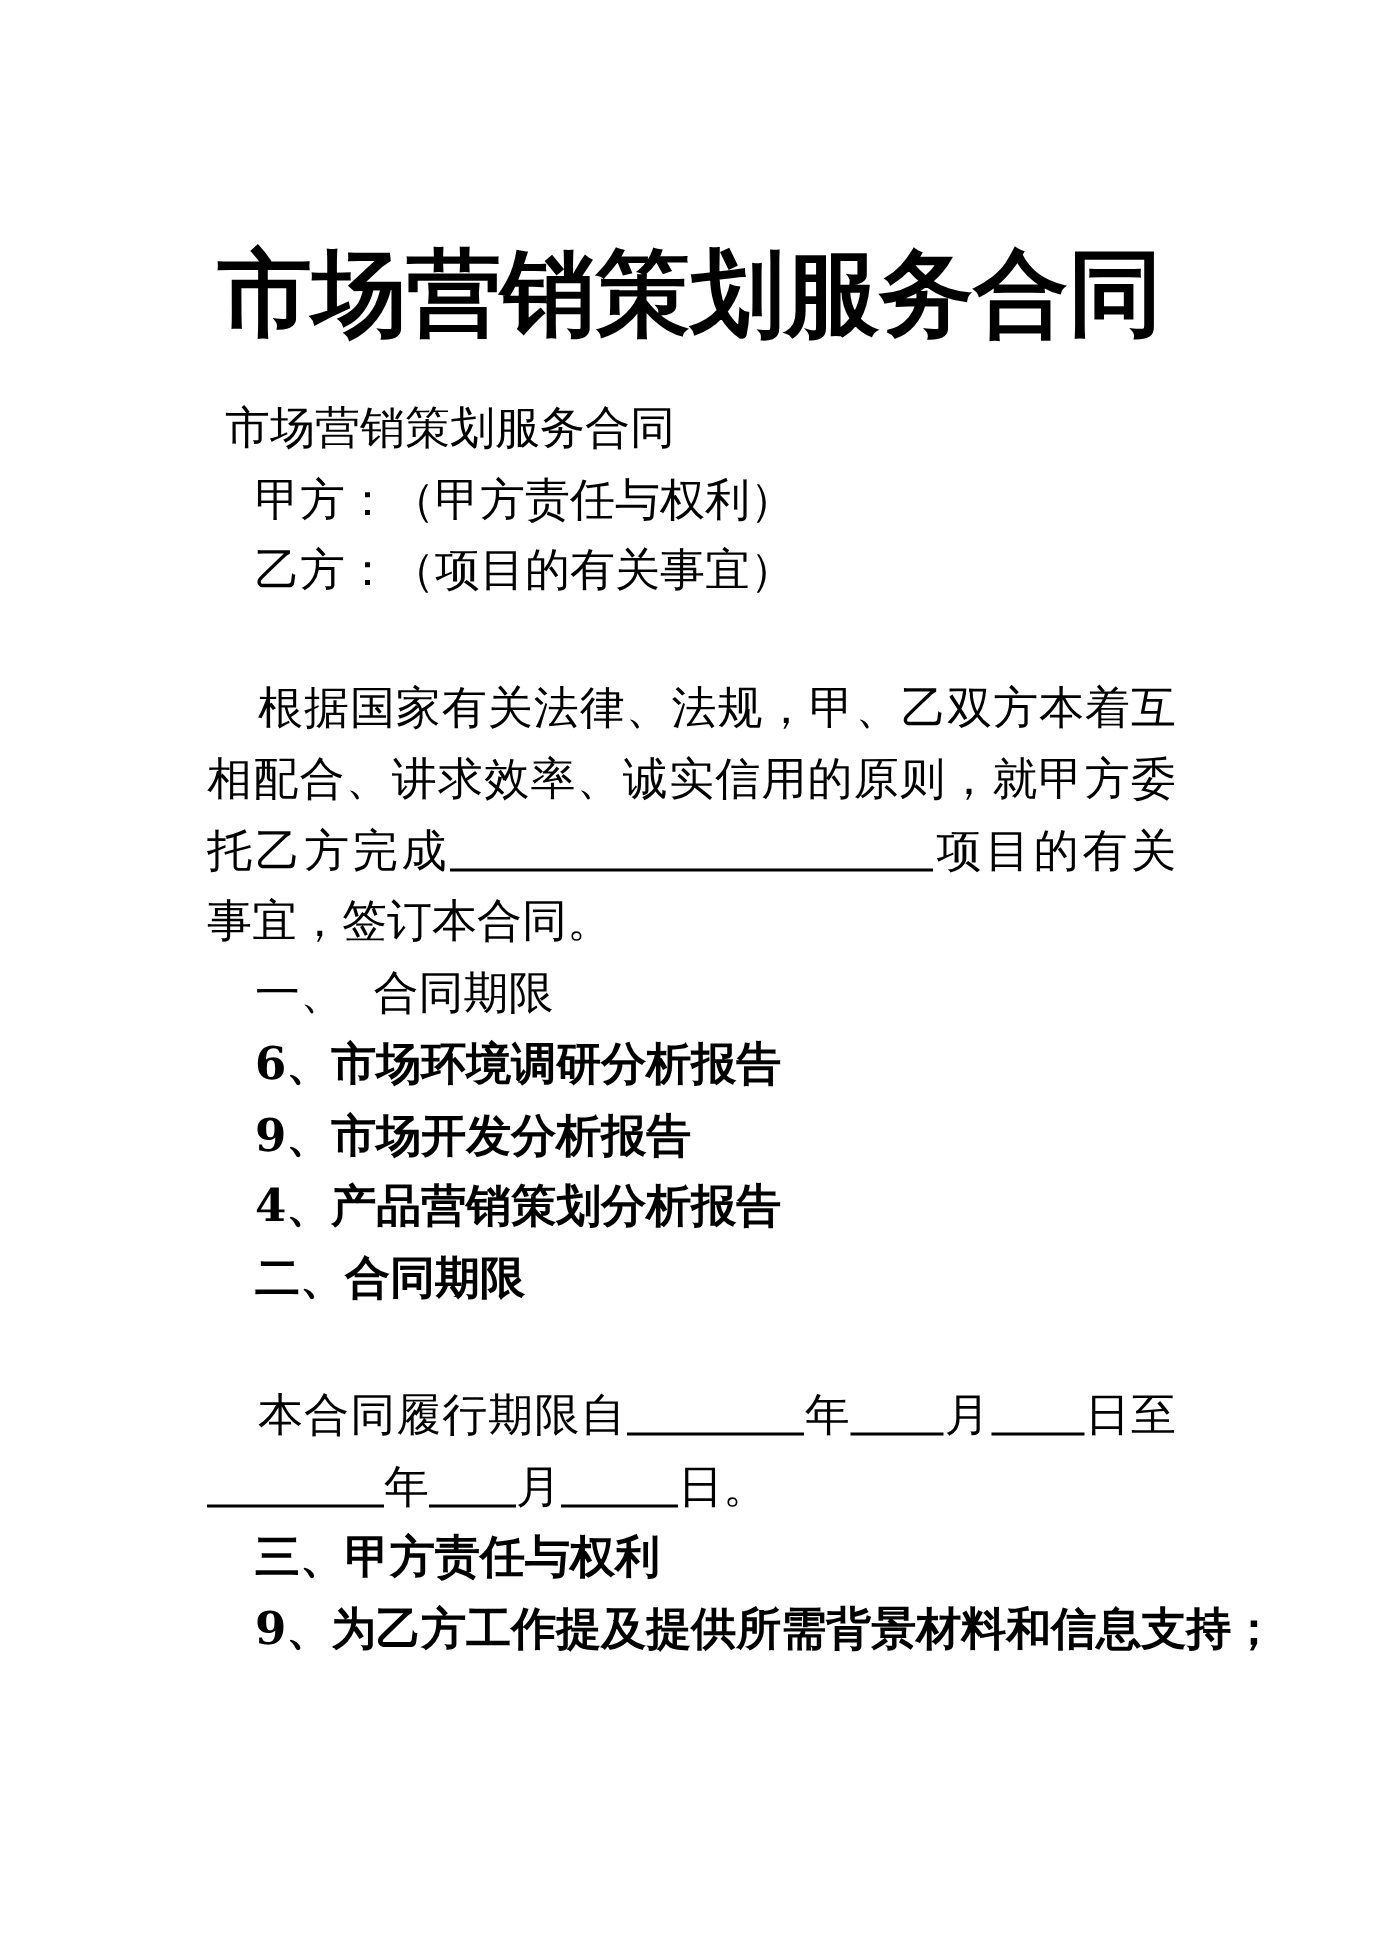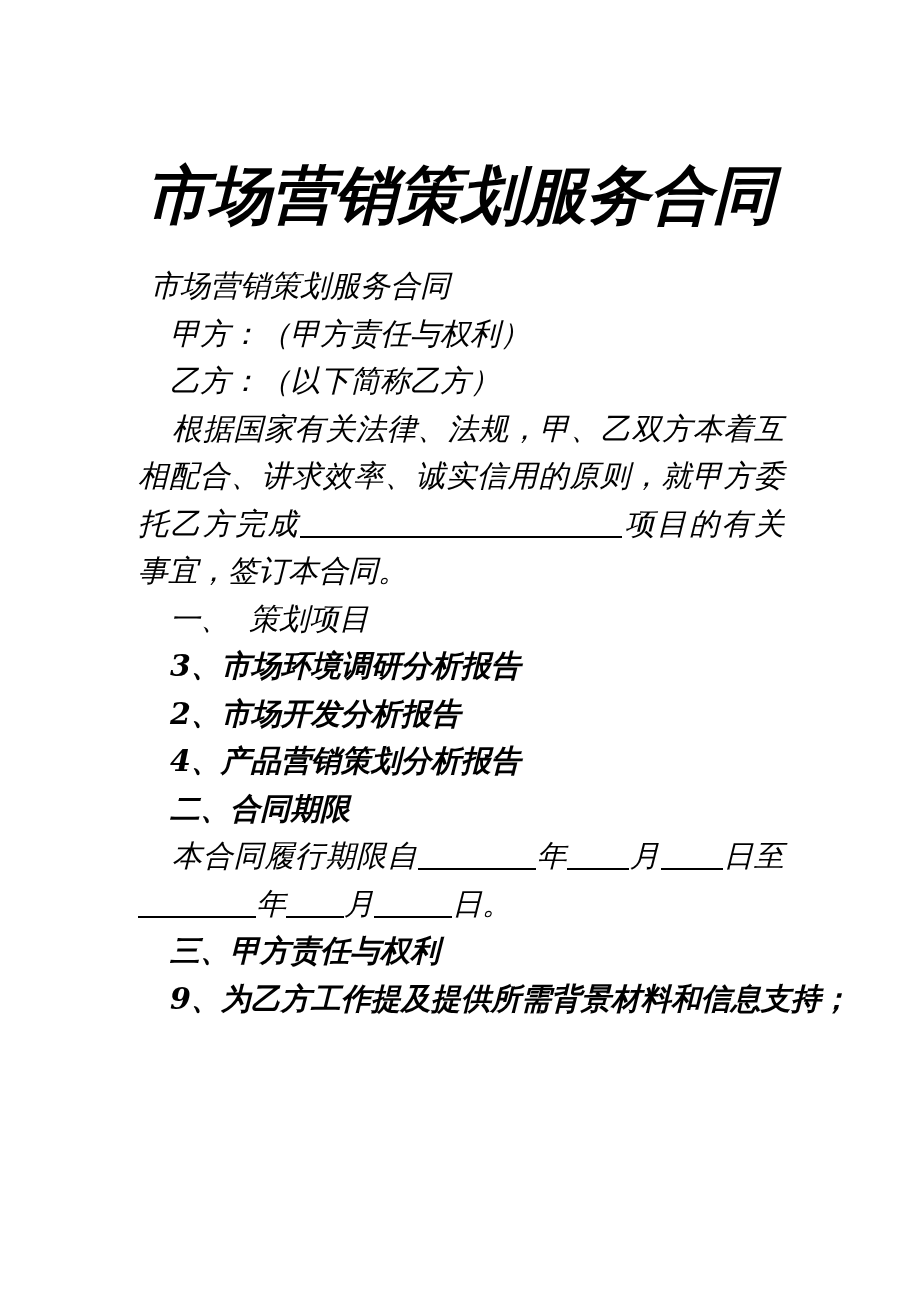--- a/index.html
+++ b/index.html
@@ -10,21 +10,20 @@
   }
 
   .page {
     position: relative;
     width: 876px;
     height: 1302px;
     background: #ffffff;
     overflow: hidden;
     font-family: "DejaVu Serif", "Liberation Serif", serif;
     color: #000000;
-    font-style: italic;
     -webkit-font-smoothing: none;
   }
 
   
   .doc-title {
     position: absolute;
     left: 0;
     top: 158px;
     width: 920px;
     text-align: center;
@@ -59,20 +58,21 @@
   
   .ind-sm { padding-left: 12px; }   
   .ind-md { padding-left: 32px; }   
 
   .flow {
     font-size: 30px;
     line-height: 47.5px;
     font-family: "DejaVu Serif", "Liberation Serif", serif;
     text-align: justify;
     text-justify: inter-character;
+    margin-top: 44px;
   }
 
   
   .blank {
     display: inline-block;
     border-bottom: 2px solid #000;
     vertical-align: -4px;
     height: 26px;
   }
   .blank-xl { width: 322px; }
@@ -87,31 +87,31 @@
 <div class="page">
 
   <div class="doc-title">市场营销策划服务合同</div>
 
   <div class="body-block">
 
     <div class="line ind-sm">市场营销策划服务合同</div>
 
     <div class="line ind-md">甲方：（甲方责任与权利）</div>
 
-    <div class="line ind-md">乙方：（以下简称乙方）</div>
+    <div class="line ind-md">乙方：（项目的有关事宜）</div>
 
     <div class="flow">
       <span style="padding-left:34px;">根据国家有关法律、法规，甲、乙双方本着互相配合、讲求效率、诚实信用的原则，就甲方委托乙方完成</span><span class="blank blank-xl"></span><span>项目的有关事宜，签订本合同。</span>
     </div>
 
-    <div class="line ind-md">一、  策划项目</div>
+    <div class="line ind-md">一、  合同期限</div>
 
-    <div class="line bold ind-md">3、市场环境调研分析报告</div>
+    <div class="line bold ind-md">6、市场环境调研分析报告</div>
 
-    <div class="line bold ind-md">2、市场开发分析报告</div>
+    <div class="line bold ind-md">9、市场开发分析报告</div>
 
     <div class="line bold ind-md">4、产品营销策划分析报告</div>
 
     <div class="line bold ind-md">二、合同期限</div>
 
     <div class="flow">
       <span class="bold" style="padding-left:34px;">本合同履行期限自</span><span class="blank blank-lg"></span><span class="bold">年</span><span class="blank blank-sm"></span><span class="bold">月</span><span class="blank blank-sm"></span><span class="bold">日</span><span class="bold">至</span><span class="blank blank-lg"></span><span class="bold">年</span><span class="blank blank-xs"></span><span class="bold">月</span><span class="blank blank-md"></span><span class="bold">日</span><span class="bold">。</span>
     </div>
 
     <div class="line bold ind-md">三、甲方责任与权利</div>

